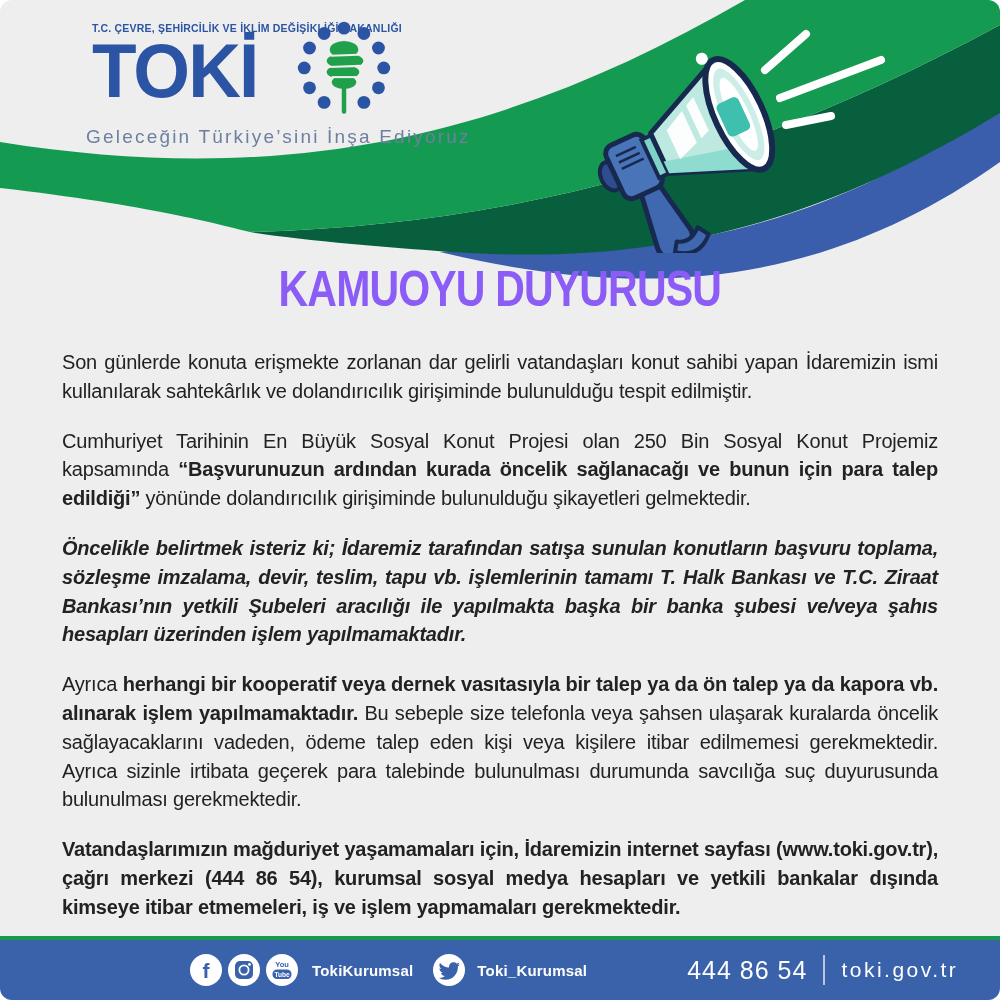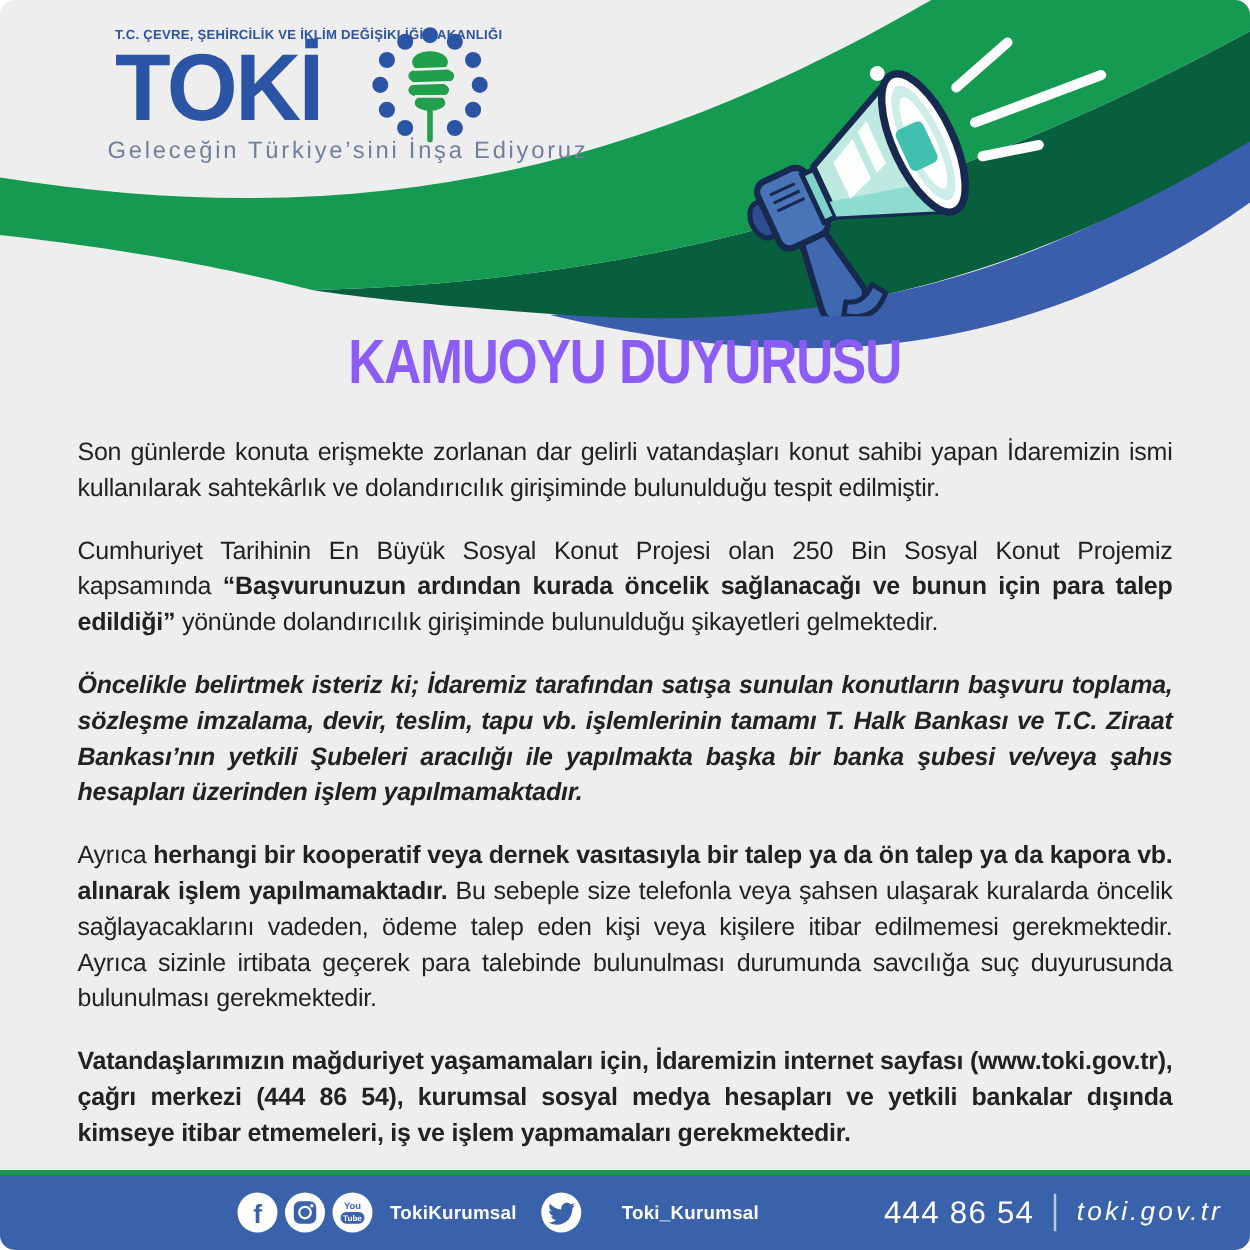--- a/index.html
+++ b/index.html
@@ -10,42 +10,42 @@
   }
   
   .header{position:absolute;top:0;left:0;width:1000px;height:260px;}
   .waves{position:absolute;top:0;left:0;width:1000px;height:320px;}
   .logo-block{position:absolute;left:92px;top:22px;width:310px;color:#2b55a4;}
   .ministry{font-size:10.5px;font-weight:bold;letter-spacing:.2px;white-space:nowrap;}
   .wordmark{font-size:76px;font-weight:bold;line-height:.92;letter-spacing:-2px;
     transform:scaleX(.96);transform-origin:left center;margin-top:2px;}
   .logo-sub{font-size:13.5px;font-weight:bold;letter-spacing:.3px;white-space:nowrap;margin-top:2px;}
   .tree-logo{position:absolute;left:293px;top:20px;}
-  .slogan{position:absolute;left:86px;top:110px;font-size:19px;letter-spacing:2.2px;
+  .slogan{position:absolute;left:86px;top:126px;font-size:19px;letter-spacing:2.2px;
     color:#6e7fa0;white-space:nowrap;}
   .megaphone{position:absolute;left:588px;top:28px;}
   
   .main{position:absolute;left:62px;right:62px;top:252px;}
   .title{margin:8px 0 30px 0;text-align:center;font-size:50px;color:#8b5cf6;}
   .title span{display:inline-block;font-weight:bold;letter-spacing:-1px;
     transform:scaleX(.82);transform-origin:center;white-space:nowrap;}
   .para{font-size:20px;line-height:1.44;text-align:justify;margin:0 0 21px 0;letter-spacing:-.2px;}
   .b{font-weight:bold;}
   .bi{font-weight:bold;font-style:italic;}
   
   .footer{position:absolute;left:0;bottom:0;width:1000px;height:60px;background:#3a62ab;
     border-top:4px solid #169a4f;display:flex;align-items:center;color:#ffffff;}
   .footer .icon-circle{width:32px;height:32px;border-radius:50%;background:#ffffff;
     display:flex;align-items:center;justify-content:center;flex:0 0 auto;}
   .soc1{display:flex;align-items:center;gap:6px;margin-left:190px;}
-  .soc2{display:flex;align-items:center;gap:24px;margin-left:20px;}
+  .soc2{display:flex;align-items:center;gap:4px;margin-left:20px;}
   .handle{font-size:15px;font-weight:bold;letter-spacing:.2px;margin-left:8px;white-space:nowrap;}
   .phone{font-size:25px;font-weight:normal;letter-spacing:1px;margin-left:100px;white-space:nowrap;}
   .vdiv{width:2px;height:30px;background:rgba(255,255,255,.65);margin:0 16px;}
-  .site{font-size:21px;letter-spacing:2.5px;white-space:nowrap;font-style:italic;}
+  .site{font-size:21px;letter-spacing:2.5px;white-space:nowrap;}
 </style>
 </head>
 <body>
 
 <div class="page">
 
   <div class="header">
     <svg class="waves" viewBox="0 0 1000 320" preserveAspectRatio="none">
 
       <path d="M440,252 C640,300 820,290 1000,162 L1000,105 C820,235 640,262 460,250 Z" fill="#3a5dac"></path>

